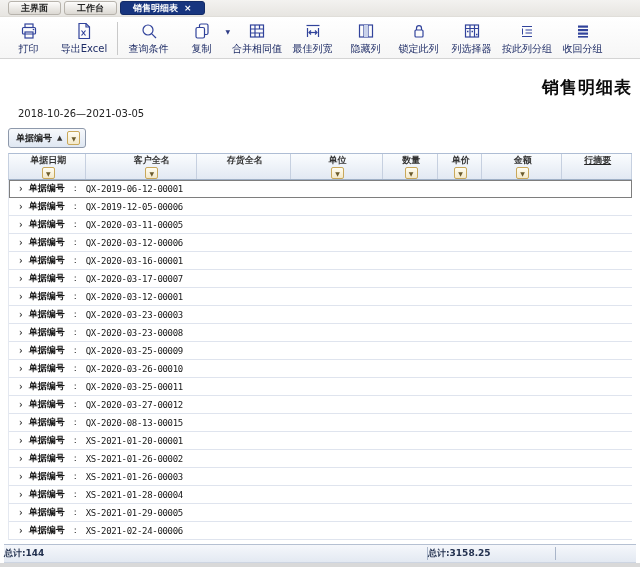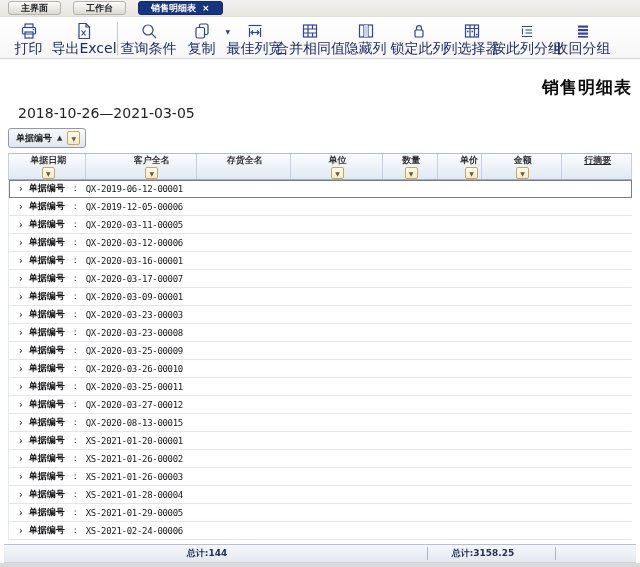--- a/index.html
+++ b/index.html
@@ -6,21 +6,21 @@
   html,body { width:640px; height:567px; overflow:hidden; }
   body {
     font-family:"DejaVu Sans","Liberation Sans",sans-serif;
     background:#d9d9d9;
     font-size:9px;
     color:#222;
   }
   
   .tabbar {
     height:17px; background:linear-gradient(#f3f2f0,#e7e5e1);
-    display:flex; align-items:center; padding-left:8px; gap:12px;
+    display:flex; align-items:center; padding-left:8px; gap:3px;
     border-bottom:1px solid #e0ded9;
   }
   .tab {
     height:14px; padding:0 12px; display:flex; align-items:center; gap:6px;
     font-size:9px; font-weight:bold; border-radius:3px; cursor:default;
     background:linear-gradient(#fdfcfb,#dcd9d3); border:1px solid #b7b3ac; color:#222;
   }
   .tab.active { background:#17357f; border-color:#122a66; color:#fff; }
   .tab .close { font-size:9px; font-weight:bold; color:#fff; line-height:1; }
   
@@ -28,29 +28,29 @@
     height:42px; background:linear-gradient(#ffffff,#f6f6f6);
     border-bottom:1px solid #d4d4d4;
     display:flex; align-items:stretch; padding:2px 0 0 2px; overflow:hidden;
   }
   .tool {
     width:53px; flex:0 0 auto; display:flex; flex-direction:column; align-items:center;
     justify-content:space-between; padding:3px 0 2px; position:relative; cursor:default;
   }
   .tool.wide { width:58px; }
   .tool .ticon { height:18px; display:flex; align-items:center; }
-  .tool .tlabel { font-size:14px; color:#1e2c66; white-space:nowrap; }
+  .tool .tlabel { font-size:10px; color:#1e2c66; white-space:nowrap; }
   .tool .caret { position:absolute; right:-2px; top:9px; font-size:6px; color:#2e3c86; }
   .tsep { width:1px; background:#c9c9c9; margin:3px 4px; flex:0 0 auto; }
   svg.icon { stroke:#31439b; fill:none; stroke-width:1.2; }
   
   .content { height:504px; background:#fff; display:flex; flex-direction:column; }
   .title-row { height:44px; display:flex; align-items:flex-end; justify-content:flex-end; padding:0 8px 4px 0; }
   .report-title { font-size:17px; font-weight:bold; color:#0a0a0a; letter-spacing:1px; }
-  .date-row { height:20px; padding-left:18px; display:flex; align-items:center; font-size:14px; color:#222; }
+  .date-row { height:20px; padding-left:18px; display:flex; align-items:center; font-size:10px; color:#222; }
   .group-row { height:30px; display:flex; align-items:center; padding-left:8px; }
   .group-box {
     height:20px; display:inline-flex; align-items:center; gap:5px; padding:0 5px 0 7px;
     border:1px solid #8e99ab; border-radius:3px;
     background:linear-gradient(#f7f9fc,#dfe7f2);
     font-weight:bold; color:#222; cursor:default;
   }
   .sort-arrow { font-size:7px; color:#333; }
   .filter-btn {
     width:13px; height:14px; border:1px solid #c9a85a; border-radius:2px;
@@ -79,21 +79,21 @@
   .grow .gcolon { color:#161616; }
   .grow .gvalue { font-family:"DejaVu Sans Mono","Liberation Mono",monospace; color:#161616; letter-spacing:-0.3px; }
   .spacer { flex:1; }
   
   .totals {
     height:19px; margin:0 4px; display:flex; align-items:center;
     background:linear-gradient(#f5f7fb,#e3e9f2);
     border-top:1px solid #b5c0d2; border-bottom:1px solid #cdd5e2;
     font-weight:bold; color:#23314f;
   }
-  .tcell { text-align:center; padding-right:17px; border-right:1px solid #a9b5c9; height:13px; line-height:13px; }
+  .tcell { text-align:left; padding-right:17px; border-right:1px solid #a9b5c9; height:13px; line-height:13px; }
   .tcell.qty { width:424px; }
   .tcell.amt { width:128px; }
 </style>
 </head>
 <body>
 
 <div class="tabbar" id="tabbar">
     <div class="tab">
       <span>主界面</span>
     </div>
@@ -141,39 +141,39 @@
     <div class="tool">
       <span class="ticon">
         <svg class="icon" width="18" height="18" viewBox="0 0 18 18">
           <rect x="6.5" y="2" width="8.5" height="10.5" rx="1.5"></rect>
           <rect x="3" y="5.5" width="8.5" height="10.5" rx="1.5" fill="#fff"></rect>
         </svg>
       </span>
       <span class="caret">▼</span>
       <span class="tlabel">复制</span>
     </div>
+    <div class="tool wide">
+      <span class="ticon">
+        <svg class="icon" width="18" height="18" viewBox="0 0 18 18">
+          <rect x="2.5" y="3" width="13" height="12"></rect>
+          <path d="M2.5 7h13M2.5 11h13M7 3v12M11.5 3v4M11.5 11v4"></path>
+        </svg>
+      </span>
+      <span class="tlabel">合并相同值</span>
+    </div>
     <div class="tool">
       <span class="ticon">
         <svg class="icon" width="18" height="18" viewBox="0 0 18 18">
           <path d="M2.5 3.5h13"></path>
           <path d="M3.5 6v9M14.5 6v9"></path>
           <path d="M5.5 10.5h7"></path>
           <path d="M7 8.5l-2 2 2 2M11 8.5l2 2-2 2"></path>
         </svg>
       </span>
       <span class="tlabel">最佳列宽</span>
-    </div>
-    <div class="tool wide">
-      <span class="ticon">
-        <svg class="icon" width="18" height="18" viewBox="0 0 18 18">
-          <rect x="2.5" y="3" width="13" height="12"></rect>
-          <path d="M2.5 7h13M2.5 11h13M7 3v12M11.5 3v4M11.5 11v4"></path>
-        </svg>
-      </span>
-      <span class="tlabel">合并相同值</span>
     </div>
     <div class="tool">
       <span class="ticon">
         <svg class="icon" width="18" height="18" viewBox="0 0 18 18">
           <rect x="2.5" y="3" width="13" height="12"></rect>
           <path d="M7 3v12M11 3v12"></path>
           <rect x="7" y="3" width="4" height="12" fill="#c9d2ea" stroke="none"></rect>
         </svg>
       </span>
       <span class="tlabel">隐藏列</span>
@@ -249,21 +249,21 @@
           <span class="filter-btn">▼</span>
         </div>
         <div class="hcell" style="width: 95px;">
           <span class="hlabel">单位</span>
           <span class="filter-btn">▼</span>
         </div>
         <div class="hcell" style="width: 57px;">
           <span class="hlabel">数量</span>
           <span class="filter-btn">▼</span>
         </div>
-        <div class="hcell" style="width: 45px; align-items: flex-end;">
+        <div class="hcell" style="width: 45px;">
           <span class="hlabel">单价</span>
           <span class="filter-btn">▼</span>
         </div>
         <div class="hcell" style="width: 83px;">
           <span class="hlabel">金额</span>
           <span class="filter-btn">▼</span>
         </div>
         <div class="hcell" style="width: 72px; text-decoration: underline;">
           <span class="hlabel">行摘要</span>
         </div>
@@ -302,21 +302,21 @@
         <div class="grow">
           <span class="chev">›</span>
           <span class="glabel">单据编号</span>
           <span class="gcolon">：</span>
           <span class="gvalue">QX-2020-03-17-00007</span>
         </div>
         <div class="grow">
           <span class="chev">›</span>
           <span class="glabel">单据编号</span>
           <span class="gcolon">：</span>
-          <span class="gvalue">QX-2020-03-09-00001</span>
+          <span class="gvalue">QX-2020-03-12-00001</span>
         </div>
         <div class="grow">
           <span class="chev">›</span>
           <span class="glabel">单据编号</span>
           <span class="gcolon">：</span>
           <span class="gvalue">QX-2020-03-23-00003</span>
         </div>
         <div class="grow">
           <span class="chev">›</span>
           <span class="glabel">单据编号</span>

